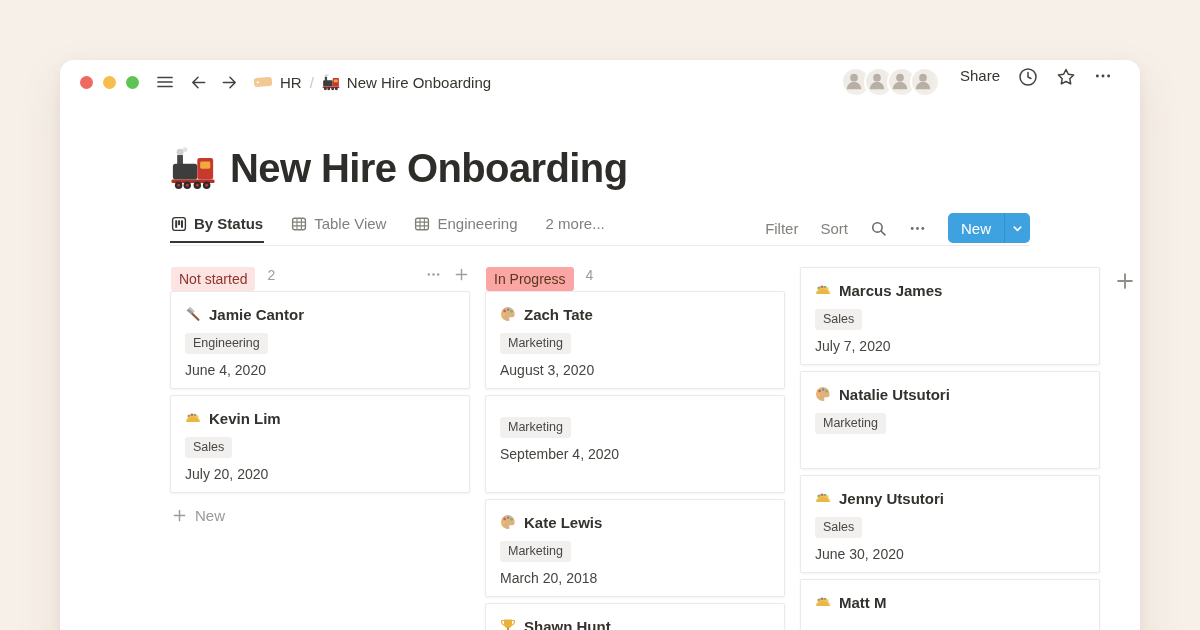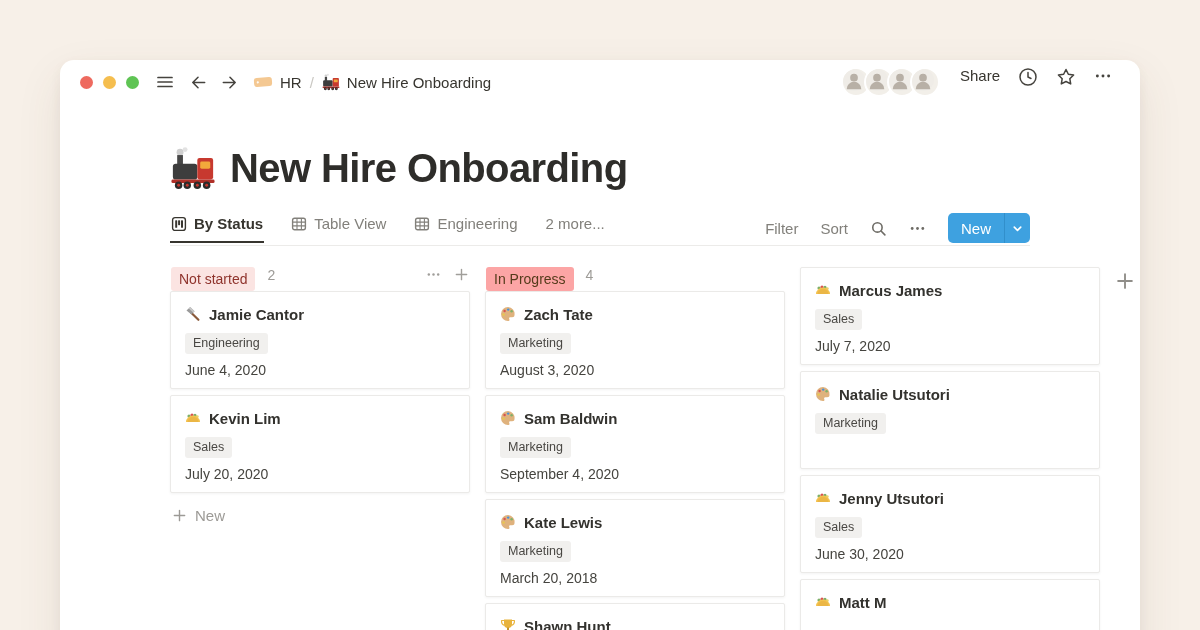--- a/index.html
+++ b/index.html
@@ -361,26 +361,20 @@
           <div class="name-row">
               <svg class="ic ic16">
                 <use href="#i-palette"></use>
               </svg>
             <span class="card-name">Zach Tate</span>
             </div>
           <div><span class="tag">Marketing</span></div>
           <div class="card-date">August 3, 2020</div>
         </div>
         <div class="card">
-          <div class="name-row">
-              <svg class="ic ic16">
-                <use href="#i-palette"></use>
-              </svg>
-            <span class="card-name">Sam Baldwin</span>
-            </div>
           <div><span class="tag">Marketing</span></div>
           <div class="card-date">September 4, 2020</div>
         </div>
         <div class="card">
           <div class="name-row">
               <svg class="ic ic16">
                 <use href="#i-palette"></use>
               </svg>
             <span class="card-name">Kate Lewis</span>
             </div>

